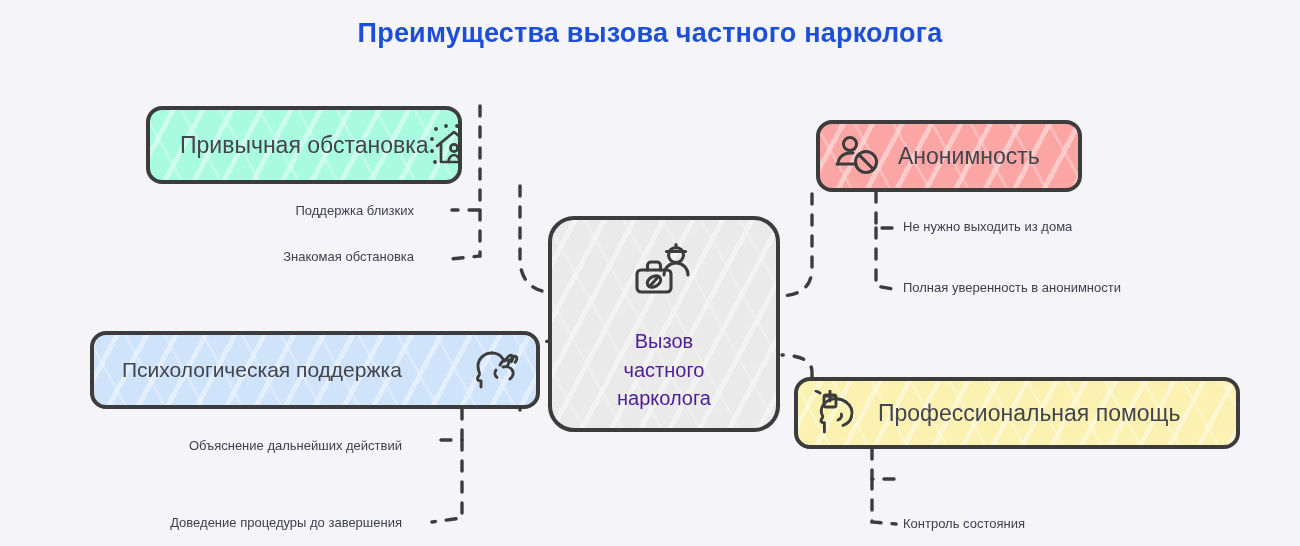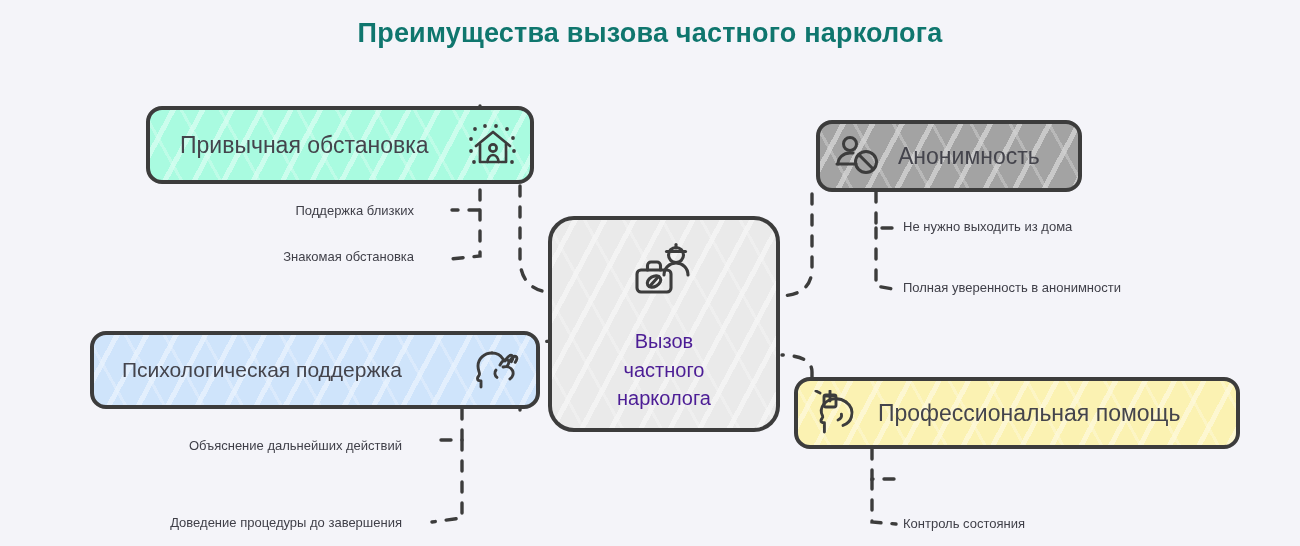--- a/index.html
+++ b/index.html
@@ -7,21 +7,21 @@
     width: 1300px; height: 546px;
     background: #f4f4f9;
     font-family: "Liberation Sans", "DejaVu Sans", sans-serif;
     overflow: hidden;
   }
   #stage { position: relative; width: 1300px; height: 546px; }
 
   #title {
     position: absolute; top: 18px; left: 0; width: 1300px;
     text-align: center;
-    font-size: 27px; font-weight: bold; color: #0f766e;
+    font-size: 27px; font-weight: bold; color: #1d4ed8;
     letter-spacing: .2px;
   }
 
   svg#wires { position: absolute; inset: 0; width: 1300px; height: 546px; pointer-events: none; }
 
   .node {
     position: absolute;
     border: 4px solid #3c3c3c;
     border-radius: 16px;
     display: flex; align-items: center;
@@ -51,23 +51,23 @@
     flex-direction: column; justify-content: center;
     padding-top: 6px;
   }
   #center-node .ctext {
     position: relative; z-index: 2;
     text-align: center; font-size: 20px; line-height: 1.42; color: #4c1d95;
     margin-top: 24px;
   }
 
   
-  #node-home     { left: 146px; top: 106px;  width: 388px; height: 78px;  background: #a9fbe0;
+  #node-home     { left: 146px; top: 106px;  width: 316px; height: 78px;  background: #a9fbe0;
                    padding-left: 30px; padding-right: 12px; justify-content: space-between; }
-  #node-anon     { left: 816px; top: 120px;  width: 266px; height: 72px;  background: #a3a3a3;
+  #node-anon     { left: 816px; top: 120px;  width: 266px; height: 72px;  background: #fca5a5;
                    padding-left: 14px; padding-right: 22px; gap: 14px; }
   #node-psy      { left: 90px;  top: 331px;  width: 450px; height: 78px;  background: #cfe4fb;
                    padding-left: 28px; padding-right: 12px; justify-content: space-between; }
   #node-prof     { left: 794px; top: 377px;  width: 446px; height: 72px;  background: #fbf2b2;
                    padding-left: 14px; padding-right: 24px; gap: 14px; }
 
   #node-home .lbl { font-size: 23px; }
   #node-anon .lbl { font-size: 23px; }
   #node-psy  .lbl { font-size: 21px; }
   #node-prof .lbl { font-size: 23px; }

